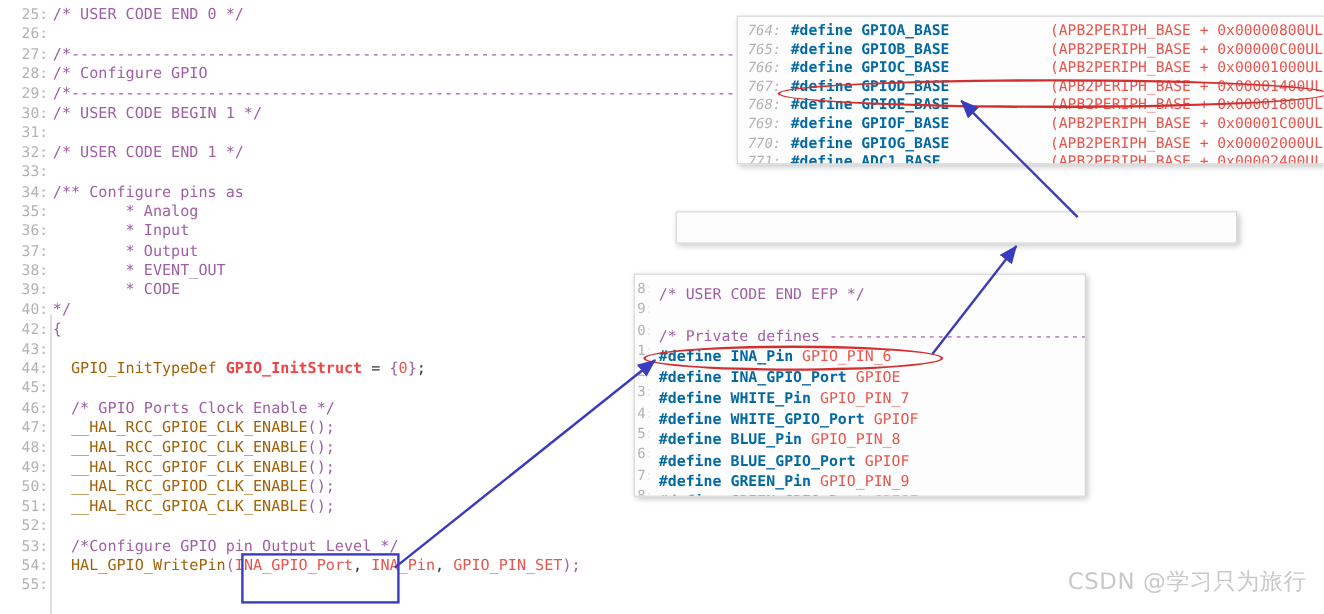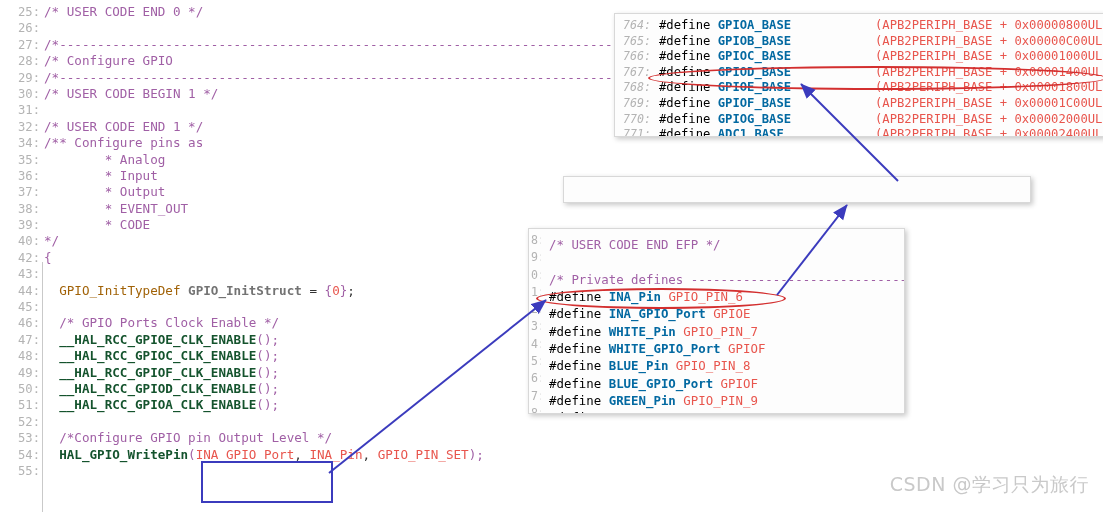--- a/index.html
+++ b/index.html
@@ -31,26 +31,26 @@
     font-size:12.2px;
     padding-right:4px;
   }
   .body-txt{display:inline-block;}
 
   
   .c-comment{color:#a05fa5;}
   .c-keyword{color:#1a1a9e;}
   .c-func{color:#12127e;font-weight:bold;}
   .c-type{color:#a16207;}
-  .c-var{color:#737373;font-weight:bold;}
-  .c-macro{color:#14532d;font-weight:bold;text-align:center;}
+  .c-var{color:#ef4444;font-weight:bold;}
+  .c-macro{color:#a16207;font-weight:normal;text-align:center;}
   .c-red{color:#e8554d;}
   .c-punct{color:#a05fa5;}
   .c-plain{color:#333;}
-  .c-define{color:#000000;}
+  .c-define{color:#0369a1;font-weight:bold;}
   .c-defname{color:#0369a1;font-weight:bold;}
   .c-num{color:#e8554d;}
 
   
   .indent-guide{
     position:absolute;
     width:1px;
     background:#c9c9c9;
   }
 
@@ -109,20 +109,21 @@
     <div class="indent-guide" style="left:42px;top:262px;height:250px;"></div>
     <div id="editor-lines" style="position:absolute;left:6px;top:4px;">
         <div class="code-line"><span class="ln">25:</span><span class="body-txt"><span class="c-comment">/* USER CODE END 0 */</span></span></div>
         <div class="code-line"><span class="ln">26:</span><span class="body-txt"><span class="c-plain"></span></span></div>
         <div class="code-line"><span class="ln">27:</span><span class="body-txt"><span class="c-comment">/*-----------------------------------------------------------------------------</span></span></div>
         <div class="code-line"><span class="ln">28:</span><span class="body-txt"><span class="c-comment">/* Configure GPIO</span></span></div>
         <div class="code-line"><span class="ln">29:</span><span class="body-txt"><span class="c-comment">/*-----------------------------------------------------------------------------</span></span></div>
         <div class="code-line"><span class="ln">30:</span><span class="body-txt"><span class="c-comment">/* USER CODE BEGIN 1 */</span></span></div>
         <div class="code-line"><span class="ln">31:</span><span class="body-txt"><span class="c-plain"></span></span></div>
         <div class="code-line"><span class="ln">32:</span><span class="body-txt"><span class="c-comment">/* USER CODE END 1 */</span></span></div>
+        <div class="code-line"><span class="ln">33:</span><span class="body-txt"><span class="c-plain"></span></span></div>
         <div class="code-line"><span class="ln">34:</span><span class="body-txt"><span class="c-comment">/** Configure pins as</span></span></div>
         <div class="code-line"><span class="ln">35:</span><span class="body-txt"><span class="c-comment">        * Analog</span></span></div>
         <div class="code-line"><span class="ln">36:</span><span class="body-txt"><span class="c-comment">        * Input</span></span></div>
         <div class="code-line"><span class="ln">37:</span><span class="body-txt"><span class="c-comment">        * Output</span></span></div>
         <div class="code-line"><span class="ln">38:</span><span class="body-txt"><span class="c-comment">        * EVENT_OUT</span></span></div>
         <div class="code-line"><span class="ln">39:</span><span class="body-txt"><span class="c-comment">        * CODE</span></span></div>
         <div class="code-line"><span class="ln">40:</span><span class="body-txt"><span class="c-comment">*/</span></span></div>
         <div class="code-line"><span class="ln">42:</span><span class="body-txt"><span class="c-punct">{</span></span></div>
         <div class="code-line"><span class="ln">43:</span><span class="body-txt"><span class="c-plain"></span></span></div>
         <div class="code-line"><span class="ln">44:</span><span class="body-txt"><span class="c-plain">  </span><span class="c-type">GPIO_InitTypeDef </span><span class="c-var">GPIO_InitStruct</span><span class="c-plain"> = </span><span class="c-punct">{</span><span class="c-num">0</span><span class="c-punct">}</span><span class="c-plain">;</span></span></div>

